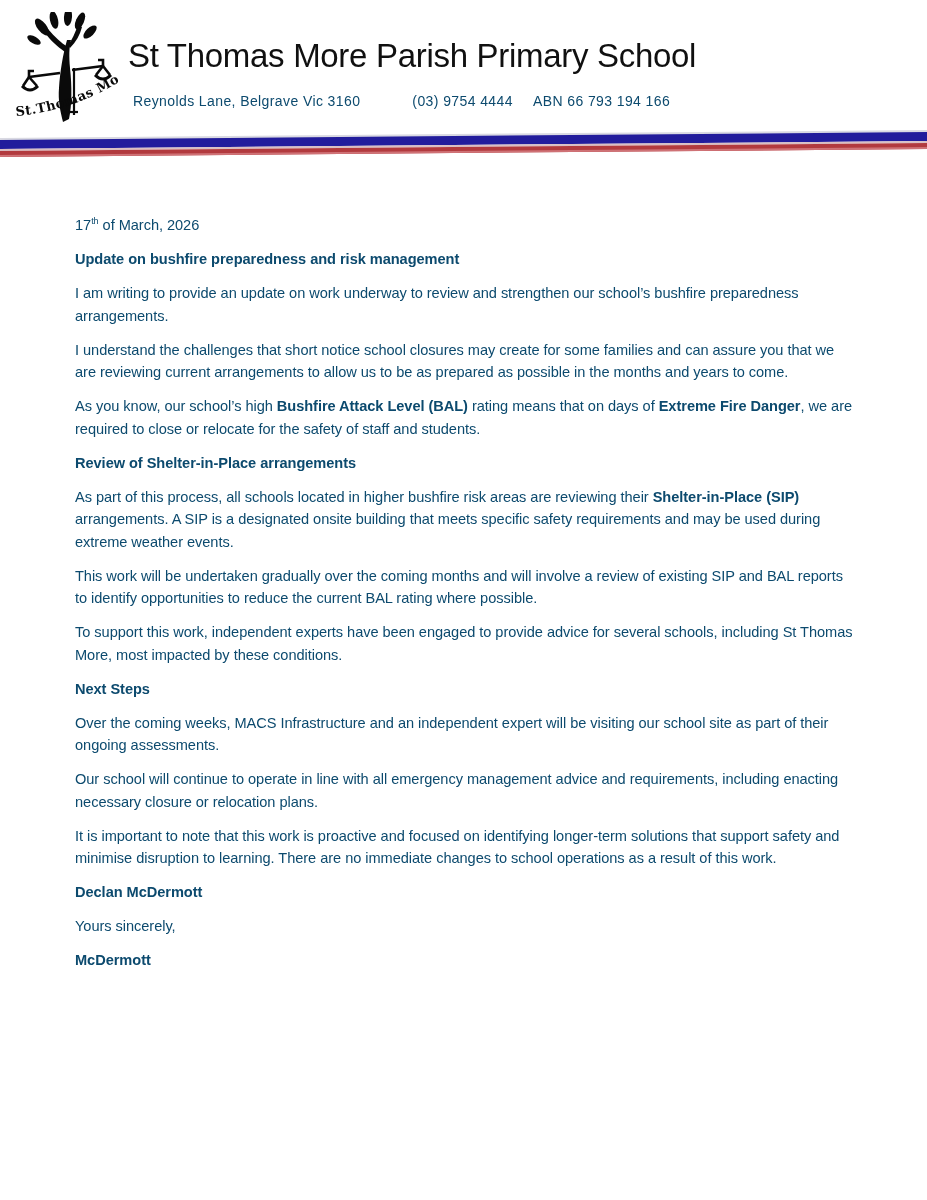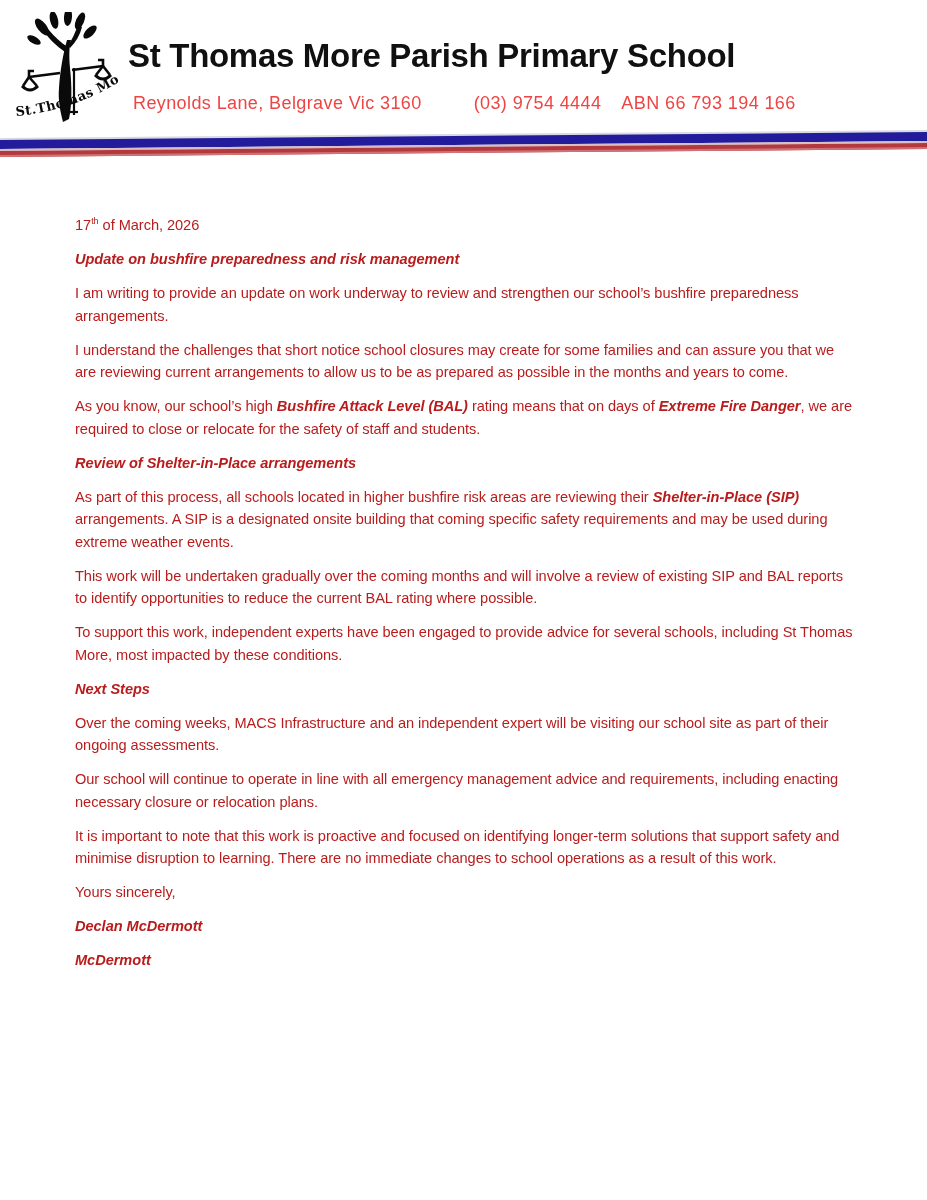--- a/index.html
+++ b/index.html
@@ -20,32 +20,32 @@
     left: 12px;
     top: 12px;
     width: 114px;
     height: 120px;
   }
   .school-name {
     position: absolute;
     left: 128px;
     top: 37px;
     font-size: 33px;
-    font-weight: 700;
+    font-weight: 400;
     letter-spacing: -0.3px;
     color: #101010;
     white-space: nowrap;
   }
   .contact-row {
     position: absolute;
     left: 133px;
     top: 93px;
-    font-size: 18px;
+    font-size: 14px;
     letter-spacing: 0.4px;
-    color: #ef4444;
+    color: #0c4a6e;
     white-space: nowrap;
   }
   .contact-row .phone { margin-left: 52px; }
   .contact-row .abn   { margin-left: 20px; }
   
   .stripe {
     position: absolute;
     left: 0;
     top: 126px;
     width: 927px;
@@ -54,24 +54,24 @@
   }
   
   .letter {
     position: absolute;
     left: 75px;
     top: 214px;
     width: 780px;
     font-size: 14.6px;
     line-height: 22.5px;
     letter-spacing: -0.05px;
-    color: #b91c1c;
+    color: #0c4a6e;
   }
   .letter .para { margin: 0 0 11.5px 0; }
-  .letter strong { font-weight: 700; font-style: italic; }
+  .letter strong { font-weight: 700; }
   .letter sup {
     font-size: 0.62em;
     vertical-align: super;
     line-height: 0;
   }
 </style>
 </head>
 <body>
 
 <div class="page">
@@ -130,25 +130,25 @@
     <polygon points="0,29 927,21 927,23 0,31" fill="#cf7276"></polygon>
   </svg>
 
   <div class="letter">
       <p class="para"><span>17</span><sup>th</sup><span> of March, 2026</span></p>
       <p class="para"><strong>Update on bushfire preparedness and risk management</strong></p>
       <p class="para"><span>I am writing to provide an update on work underway to review and strengthen our school’s bushfire preparedness arrangements.</span></p>
       <p class="para"><span>I understand the challenges that short notice school closures may create for some families and can assure you that we are reviewing current arrangements to allow us to be as prepared as possible in the months and years to come.</span></p>
       <p class="para"><span>As you know, our school’s high </span><strong>Bushfire Attack Level (BAL)</strong><span> rating means that on days of </span><strong>Extreme Fire Danger</strong><span>, we are required to close or relocate for the safety of staff and students.</span></p>
       <p class="para"><strong>Review of Shelter-in-Place arrangements</strong></p>
-      <p class="para"><span>As part of this process, all schools located in higher bushfire risk areas are reviewing their </span><strong>Shelter-in-Place (SIP)</strong><span> arrangements. A SIP is a designated onsite building that coming specific safety requirements and may be used during extreme weather events.</span></p>
+      <p class="para"><span>As part of this process, all schools located in higher bushfire risk areas are reviewing their </span><strong>Shelter-in-Place (SIP)</strong><span> arrangements. A SIP is a designated onsite building that meets specific safety requirements and may be used during extreme weather events.</span></p>
       <p class="para"><span>This work will be undertaken gradually over the coming months and will involve a review of existing SIP and BAL reports to identify opportunities to reduce the current BAL rating where possible.</span></p>
       <p class="para"><span>To support this work, independent experts have been engaged to provide advice for several schools, including St Thomas More, most impacted by these conditions.</span></p>
       <p class="para"><strong>Next Steps</strong></p>
       <p class="para"><span>Over the coming weeks, MACS Infrastructure and an independent expert will be visiting our school site as part of their ongoing assessments.</span></p>
       <p class="para"><span>Our school will continue to operate in line with all emergency management advice and requirements, including enacting necessary closure or relocation plans.</span></p>
       <p class="para"><span>It is important to note that this work is proactive and focused on identifying longer-term solutions that support safety and minimise disruption to learning. There are no immediate changes to school operations as a result of this work.</span></p>
+      <p class="para"><strong>Declan McDermott</strong></p>
       <p class="para"><span>Yours sincerely,</span></p>
-      <p class="para"><strong>Declan McDermott</strong></p>
       <p class="para"><strong>McDermott</strong></p>
     </div>
 
 </div>
 
 </body></html>

